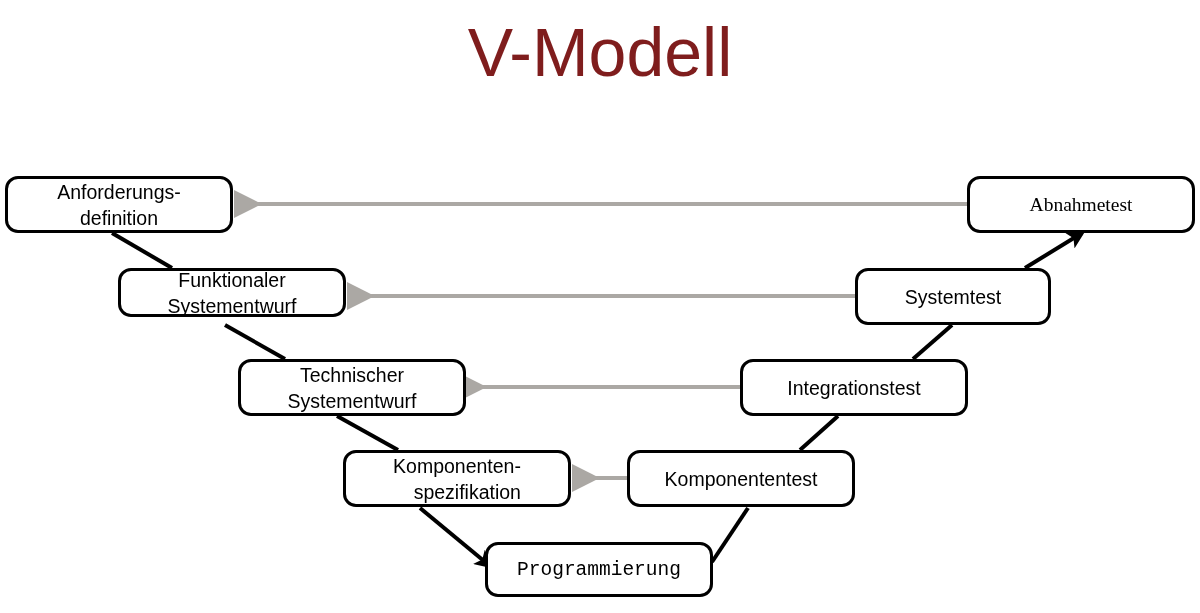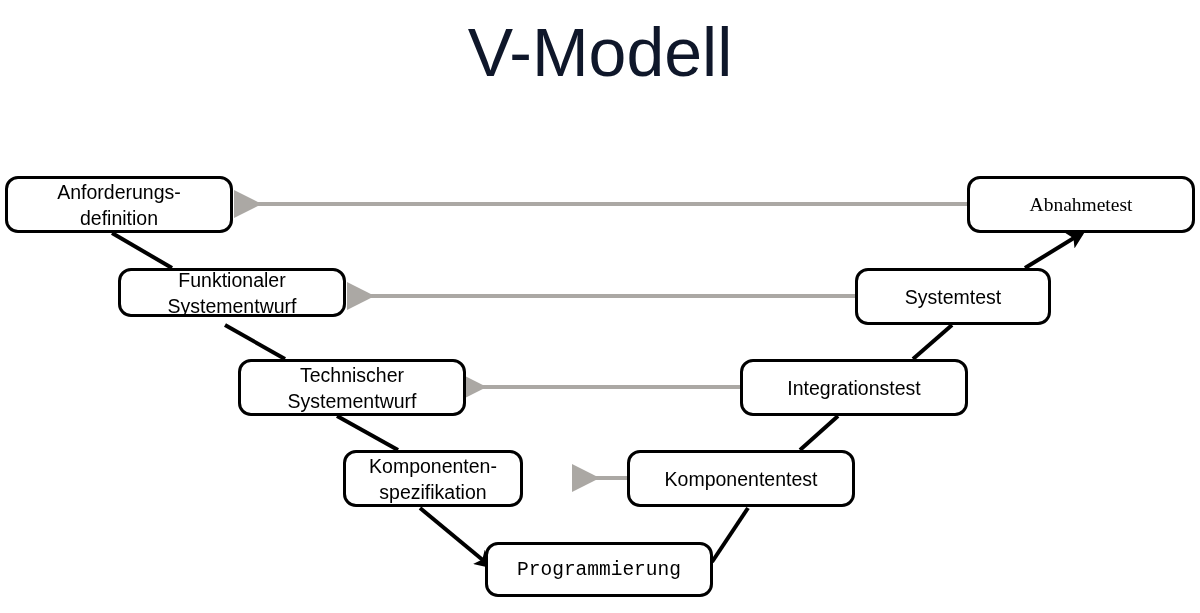--- a/index.html
+++ b/index.html
@@ -21,21 +21,21 @@
   #title {
     position: absolute;
     left: 0;
     top: 8px;
     width: 1200px;
     text-align: center;
     font-size: 68px;
     line-height: 88px;
     font-weight: 400;
     letter-spacing: 0px;
-    color: #0f172a;
+    color: #7f1d1d;
     white-space: nowrap;
   }
   #edges {
     position: absolute;
     left: 0;
     top: 0;
     width: 1200px;
     height: 613px;
     pointer-events: none;
   }
@@ -100,21 +100,21 @@
 definition</span>
       </div>
       <div class="node" style="left: 118px; top: 268px; width: 228px; height: 49px;">
         <span class="label">Funktionaler
 Systementwurf</span>
       </div>
       <div class="node" style="left: 230px; top: 359px; width: 228px; height: 57px; margin-left: 8px;">
         <span class="label">Technischer
 Systementwurf</span>
       </div>
-      <div class="node" style="left: 343px; top: 450px; width: 180px; height: 57px;">
+      <div class="node" style="left: 343px; top: 450px; width: 228px; height: 57px; text-align: right;">
         <span class="label">Komponenten-
 spezifikation</span>
       </div>
       <div class="node" style="left: 485px; top: 542px; width: 228px; height: 55px; font-family: Liberation Mono, monospace;">
         <span class="label">Programmierung</span>
       </div>
     </div>
   <div id="right-column">
       <div class="node" style="left: 967px; top: 176px; width: 228px; height: 57px; font-family: Liberation Serif, serif;">
         <span class="label">Abnahmetest</span>

